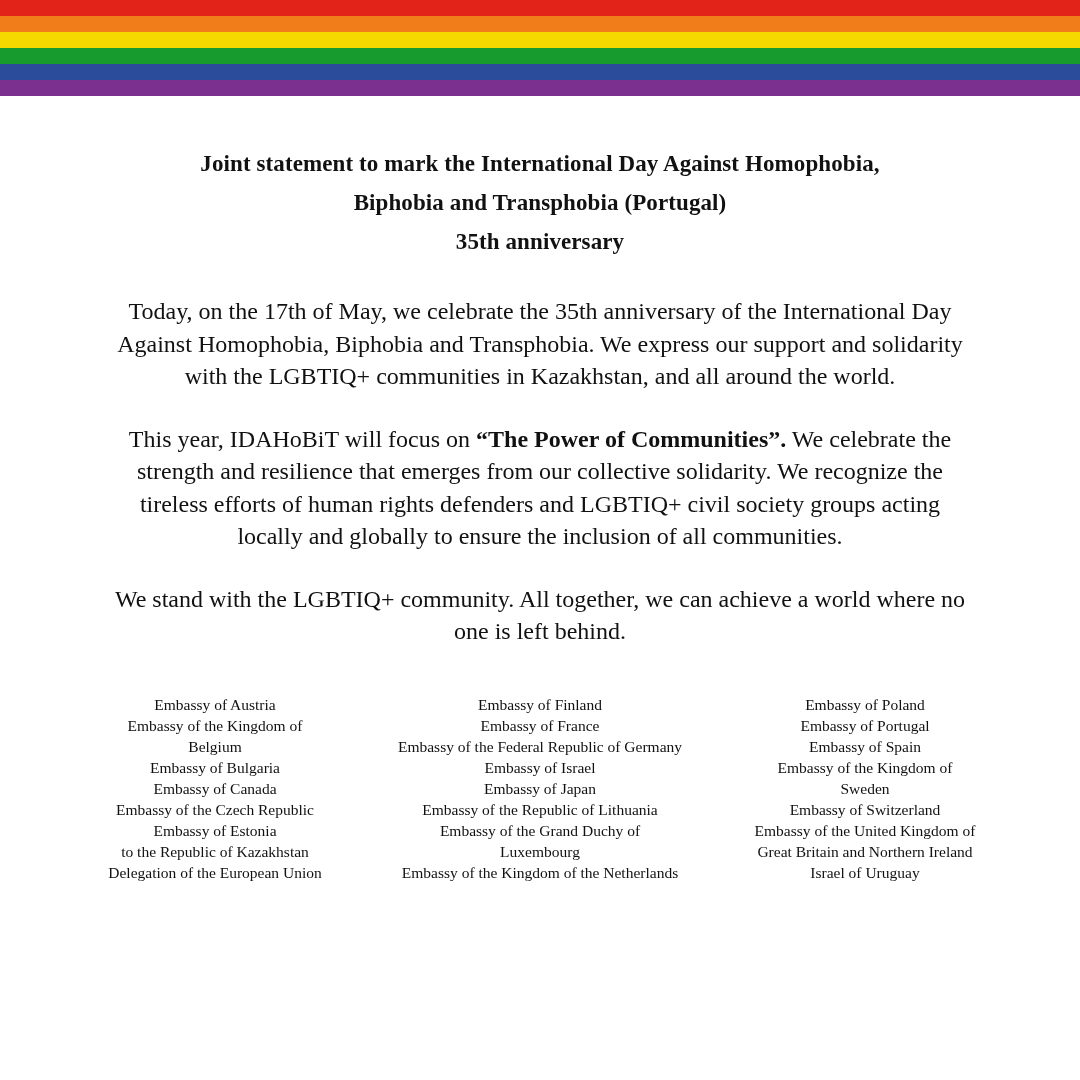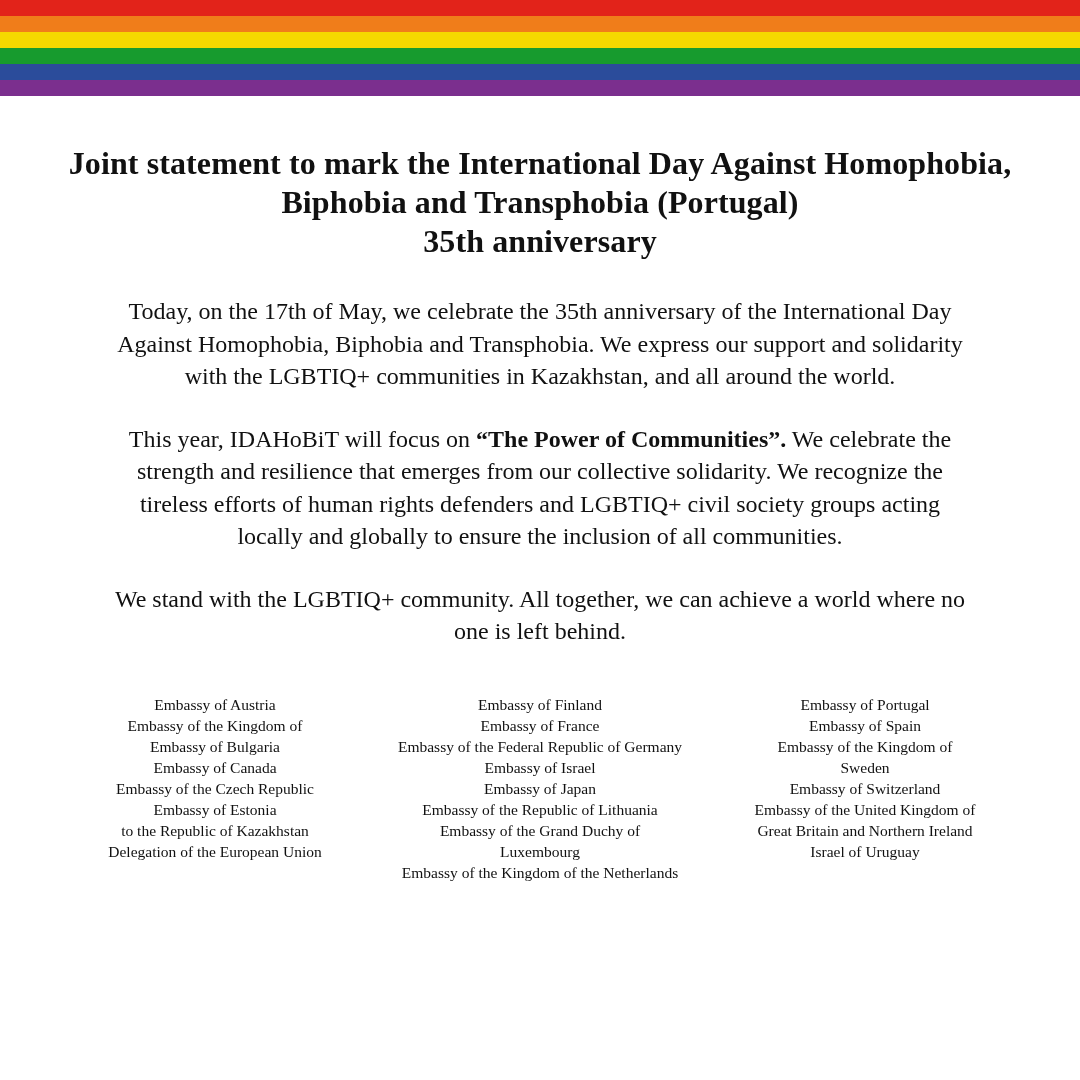--- a/index.html
+++ b/index.html
@@ -31,21 +31,21 @@
     width: 100%;
     flex: 1 1 0;
   }
   .content {
     padding: 0 60px;
     box-sizing: border-box;
   }
   .title {
     text-align: center;
     font-weight: bold;
-    font-size: 32px;
+    font-size: 23px;
     line-height: 39px;
     margin-top: 48px;
     letter-spacing: 0.1px;
   }
   .title .line {
     display: block;
   }
   .body-text {
     margin-top: 34px;
   }
@@ -107,39 +107,41 @@
       <p class="para tight"><span>This year, IDAHoBiT will focus on </span><b>“The Power of Communities”.</b><span> We celebrate the strength and resilience that emerges from our collective solidarity. We recognize the tireless efforts of human rights defenders and LGBTIQ+ civil society groups acting locally and globally to ensure the inclusion of all communities.</span></p>
 
 
       <p class="para">We stand with the LGBTIQ+ community. All together, we can achieve a world where no one is left behind.</p>
     </div>
 
     <div class="signatories">
       <div class="sig-col">
         <span class="sig-line">Embassy of Austria</span>
         <span class="sig-line">Embassy of the Kingdom of</span>
+        <span class="sig-line">Belgium</span>
         <span class="sig-line">Embassy of Bulgaria</span>
         <span class="sig-line">Embassy of Canada</span>
         <span class="sig-line">Embassy of the Czech Republic</span>
         <span class="sig-line">Embassy of Estonia</span>
         <span class="sig-line">to the Republic of Kazakhstan</span>
         <span class="sig-line">Delegation of the European Union</span>
       </div>
       <div class="sig-col">
         <span class="sig-line">Embassy of Finland</span>
         <span class="sig-line">Embassy of France</span>
         <span class="sig-line">Embassy of the Federal Republic of Germany</span>
         <span class="sig-line">Embassy of Israel</span>
         <span class="sig-line">Embassy of Japan</span>
         <span class="sig-line">Embassy of the Republic of Lithuania</span>
         <span class="sig-line">Embassy of the Grand Duchy of</span>
         <span class="sig-line">Luxembourg</span>
         <span class="sig-line">Embassy of the Kingdom of the Netherlands</span>
       </div>
       <div class="sig-col">
+        <span class="sig-line">Embassy of Poland</span>
         <span class="sig-line">Embassy of Portugal</span>
         <span class="sig-line">Embassy of Spain</span>
         <span class="sig-line">Embassy of the Kingdom of</span>
         <span class="sig-line">Sweden</span>
         <span class="sig-line">Embassy of Switzerland</span>
         <span class="sig-line">Embassy of the United Kingdom of</span>
         <span class="sig-line">Great Britain and Northern Ireland</span>
         <span class="sig-line">Israel of Uruguay</span>
       </div>
     </div>

